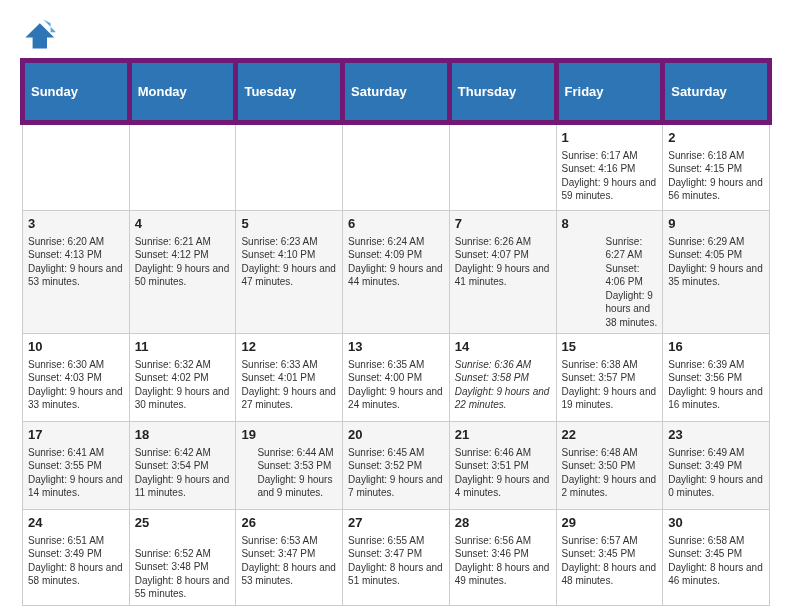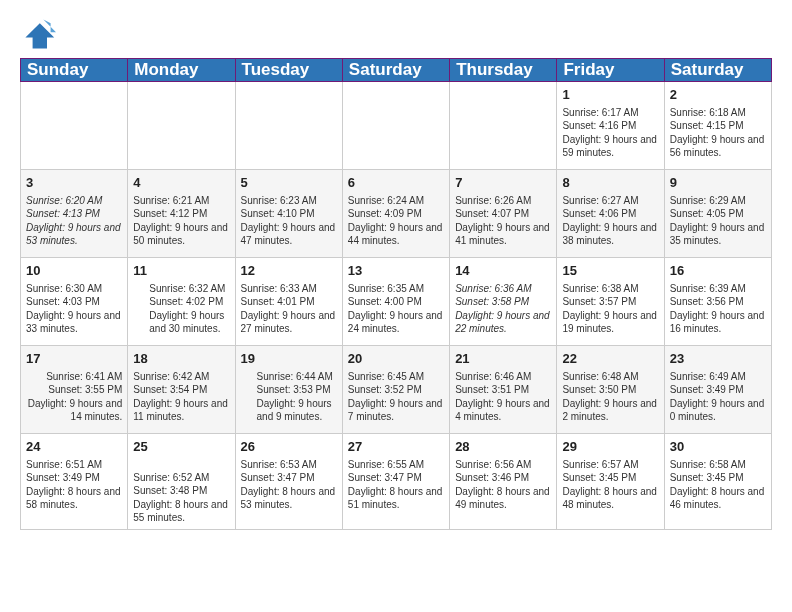--- a/index.html
+++ b/index.html
@@ -54,24 +54,24 @@
     .calendar {
       width: 100%;
       border-collapse: collapse;
       table-layout: fixed;
       font-size: 11px;
     }
     .calendar thead tr th {
       background-color: #2e75b6;
       color: #fff;
       text-align: left;
-      padding: 1px 6px;
-      font-size: 17px;
+      padding: 21px 6px;
+      font-size: 13px;
       font-weight: bold;
-      border: 1px solid #701a75;
+      border: 5px solid #701a75;
     }
     .calendar tbody tr td {
       border: 1px solid #ccc;
       vertical-align: top;
       padding: 4px 5px;
       height: 88px;
       background: #fff;
       color: #333;
       line-height: 1.35;
     }
@@ -142,21 +142,21 @@
           <td>
             <span class="day-number">2</span>
             <div class="day-info" style="white-space: pre-line;">Sunrise: 6:18 AM
 Sunset: 4:15 PM
 Daylight: 9 hours and 56 minutes.</div>
           </td>
         </tr>
         <tr>
           <td>
             <span class="day-number">3</span>
-            <div class="day-info" style="white-space: pre-line; font-style: italic;">Sunrise: 6:20 AM
+            <div class="day-info" style="white-space: pre-line;">Sunrise: 6:20 AM
 Sunset: 4:13 PM
 Daylight: 9 hours and 53 minutes.</div>
           </td>
           <td>
             <span class="day-number">4</span>
             <div class="day-info" style="white-space: pre-line;">Sunrise: 6:21 AM
 Sunset: 4:12 PM
 Daylight: 9 hours and 50 minutes.</div>
           </td>
           <td>
@@ -172,41 +172,41 @@
 Daylight: 9 hours and 44 minutes.</div>
           </td>
           <td>
             <span class="day-number">7</span>
             <div class="day-info" style="white-space: pre-line;">Sunrise: 6:26 AM
 Sunset: 4:07 PM
 Daylight: 9 hours and 41 minutes.</div>
           </td>
           <td>
             <span class="day-number">8</span>
-            <div class="day-info" style="white-space: pre-line;">Sunrise: 6:27 AM
+            <div class="day-info" style="white-space: pre-line; margin-left: 44px;">Sunrise: 6:27 AM
 Sunset: 4:06 PM
 Daylight: 9 hours and 38 minutes.</div>
           </td>
           <td>
             <span class="day-number">9</span>
             <div class="day-info" style="white-space: pre-line;">Sunrise: 6:29 AM
 Sunset: 4:05 PM
 Daylight: 9 hours and 35 minutes.</div>
           </td>
         </tr>
         <tr>
           <td>
             <span class="day-number">10</span>
             <div class="day-info" style="white-space: pre-line;">Sunrise: 6:30 AM
 Sunset: 4:03 PM
 Daylight: 9 hours and 33 minutes.</div>
           </td>
           <td>
             <span class="day-number">11</span>
-            <div class="day-info" style="white-space: pre-line; margin-left: 16px;">Sunrise: 6:32 AM
+            <div class="day-info" style="white-space: pre-line;">Sunrise: 6:32 AM
 Sunset: 4:02 PM
 Daylight: 9 hours and 30 minutes.</div>
           </td>
           <td>
             <span class="day-number">12</span>
             <div class="day-info" style="white-space: pre-line;">Sunrise: 6:33 AM
 Sunset: 4:01 PM
 Daylight: 9 hours and 27 minutes.</div>
           </td>
           <td>
@@ -230,21 +230,21 @@
           <td>
             <span class="day-number">16</span>
             <div class="day-info" style="white-space: pre-line;">Sunrise: 6:39 AM
 Sunset: 3:56 PM
 Daylight: 9 hours and 16 minutes.</div>
           </td>
         </tr>
         <tr>
           <td>
             <span class="day-number">17</span>
-            <div class="day-info" style="white-space: pre-line; text-align: right;">Sunrise: 6:41 AM
+            <div class="day-info" style="white-space: pre-line;">Sunrise: 6:41 AM
 Sunset: 3:55 PM
 Daylight: 9 hours and 14 minutes.</div>
           </td>
           <td>
             <span class="day-number">18</span>
             <div class="day-info" style="white-space: pre-line;">Sunrise: 6:42 AM
 Sunset: 3:54 PM
 Daylight: 9 hours and 11 minutes.</div>
           </td>
           <td>

